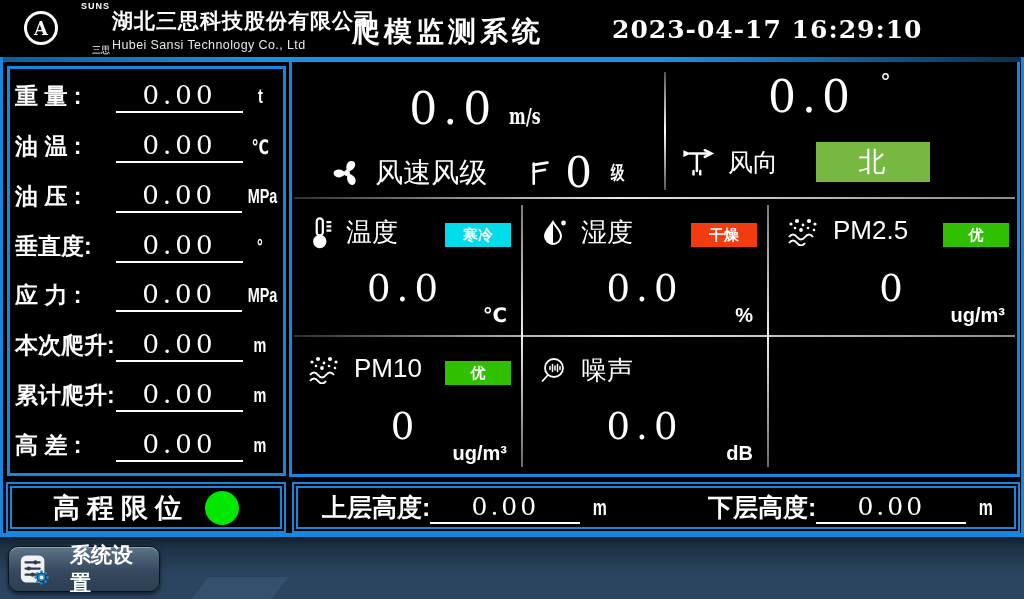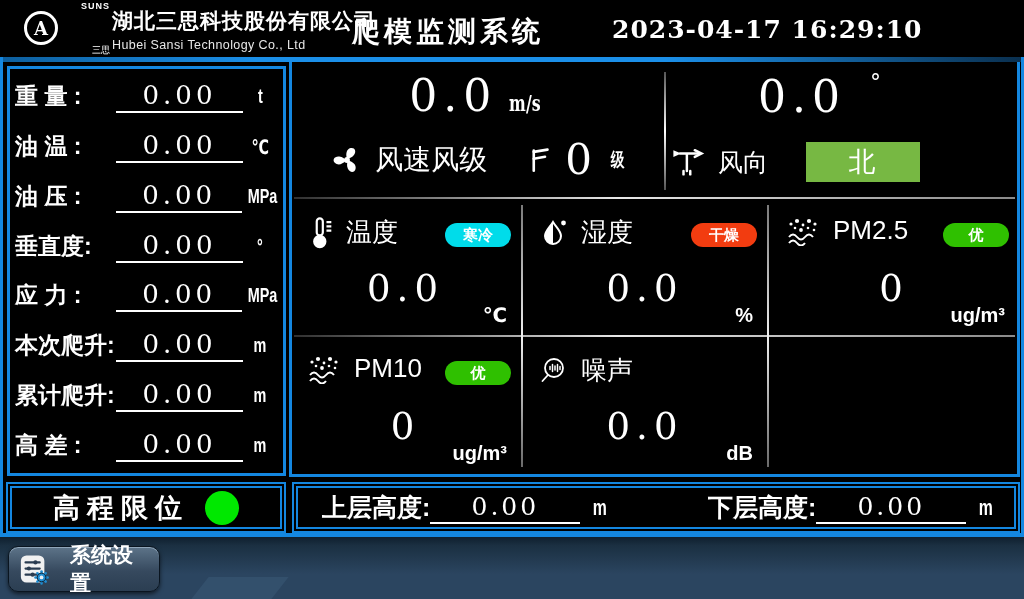--- a/index.html
+++ b/index.html
@@ -38,48 +38,48 @@
   .srow-label { width:103px; font-size:23px; font-weight:bold; white-space:pre; }
   .srow-value { width:128px; text-align:center; font-size:26px; letter-spacing:4px;
                 border-bottom:2px solid #fff; padding-bottom:1px; }
   .srow-unit  { width:36px; font-size:20px; text-align:center; }
 
   
   .main { position:absolute; left:289px; top:62px; width:731px; height:415px; background:#000;
           border-left:3px solid var(--accent); border-right:3px solid var(--accent); border-bottom:3px solid var(--accent); }
   .main > * { position:absolute; }
 
-  .wind-speed { left:0; top:0; width:372px; height:135px; }
+  .wind-speed { left:0; top:13px; width:372px; height:135px; }
   .ws-value { position:absolute; top:8px; width:100%; text-align:center; font-size:44px; letter-spacing:6px; }
   .ws-unit { font-size:22px; letter-spacing:0; margin-left:6px; }
   .ws-row2 { position:absolute; top:76px; width:100%; display:flex; align-items:center; justify-content:center; gap:10px; }
   .ws-label { font-size:28px; }
   .ws-level { font-size:42px; letter-spacing:0; line-height:44px; }
   .ws-level-unit { font-size:19px; font-weight:bold; margin-left:6px; }
   .wind-sep { left:372px; top:10px; width:2px; height:118px; background:linear-gradient(#555,#fff 50%,#555); }
-  .wind-dir { left:352px; top:0; width:351px; height:135px;text-decoration:underline; }
+  .wind-dir { left:362px; top:0; width:351px; height:135px;text-decoration:underline; }
   .wd-value { position:absolute; top:8px; width:100%; text-align:center; font-size:44px; letter-spacing:6px; }
   .wd-deg { font-size:22px; letter-spacing:0; vertical-align:22px; margin-left:24px; }
   .wd-row2 { position:absolute; top:80px; left:26px; display:flex; align-items:center; gap:12px; }
   .wd-label { font-size:25px; }
   .wd-badge { margin-left:26px; width:114px; height:40px; display:flex; align-items:center; justify-content:center;
               font-size:27px; letter-spacing:2px; }
 
   .hsep { left:2px; width:721px; height:2px; background:linear-gradient(90deg,#303030,#e8e8e8 45%,#8a8a8a); }
   .hsep1 { top:135px; } .hsep2 { top:273px; }
   .vsep { top:143px; width:2px; height:262px; background:linear-gradient(#7a7a7a,#efefef 50%,#6a6a6a); }
   .vsep1 { left:229px; } .vsep2 { left:475px; }
 
   .cell { position:absolute; height:134px; }
   .r1 { top:139px; } .r2 { top:277px; }
   .c1 { left:0; width:227px; } .c2 { left:233px; width:240px; } .c3 { left:479px; width:246px; }
   .cell-head { position:absolute; top:14px; left:14px; display:flex; align-items:center; gap:10px; }
   .cell-label { font-size:26px; }
   .cell-badge { position:absolute; top:22px; right:8px; min-width:66px; height:24px; padding:0 6px;
-                display:flex; align-items:center; justify-content:center; font-size:15px; font-weight:bold;border-radius:12px; }
+                display:flex; align-items:center; justify-content:center; font-size:15px; font-weight:bold; }
   .cell-badge:empty { display:none; }
   .cell-value { position:absolute; top:66px; width:100%; text-align:center; font-size:37px; letter-spacing:6px; }
   .cell-unit { position:absolute; bottom:8px; right:12px; font-size:20px; font-weight:bold; }
 
   
   .dbox { position:absolute; top:482px; height:51px; background:#000;
           border:2px solid var(--accent);
           box-shadow: inset 0 0 0 2px #000, inset 0 0 0 4px var(--accent); }
   .box-limit { left:6px; width:280px; display:flex; align-items:center; justify-content:center; gap:16px; }
   .limit-label { font-size:27px; font-weight:bold; letter-spacing:7px; }

